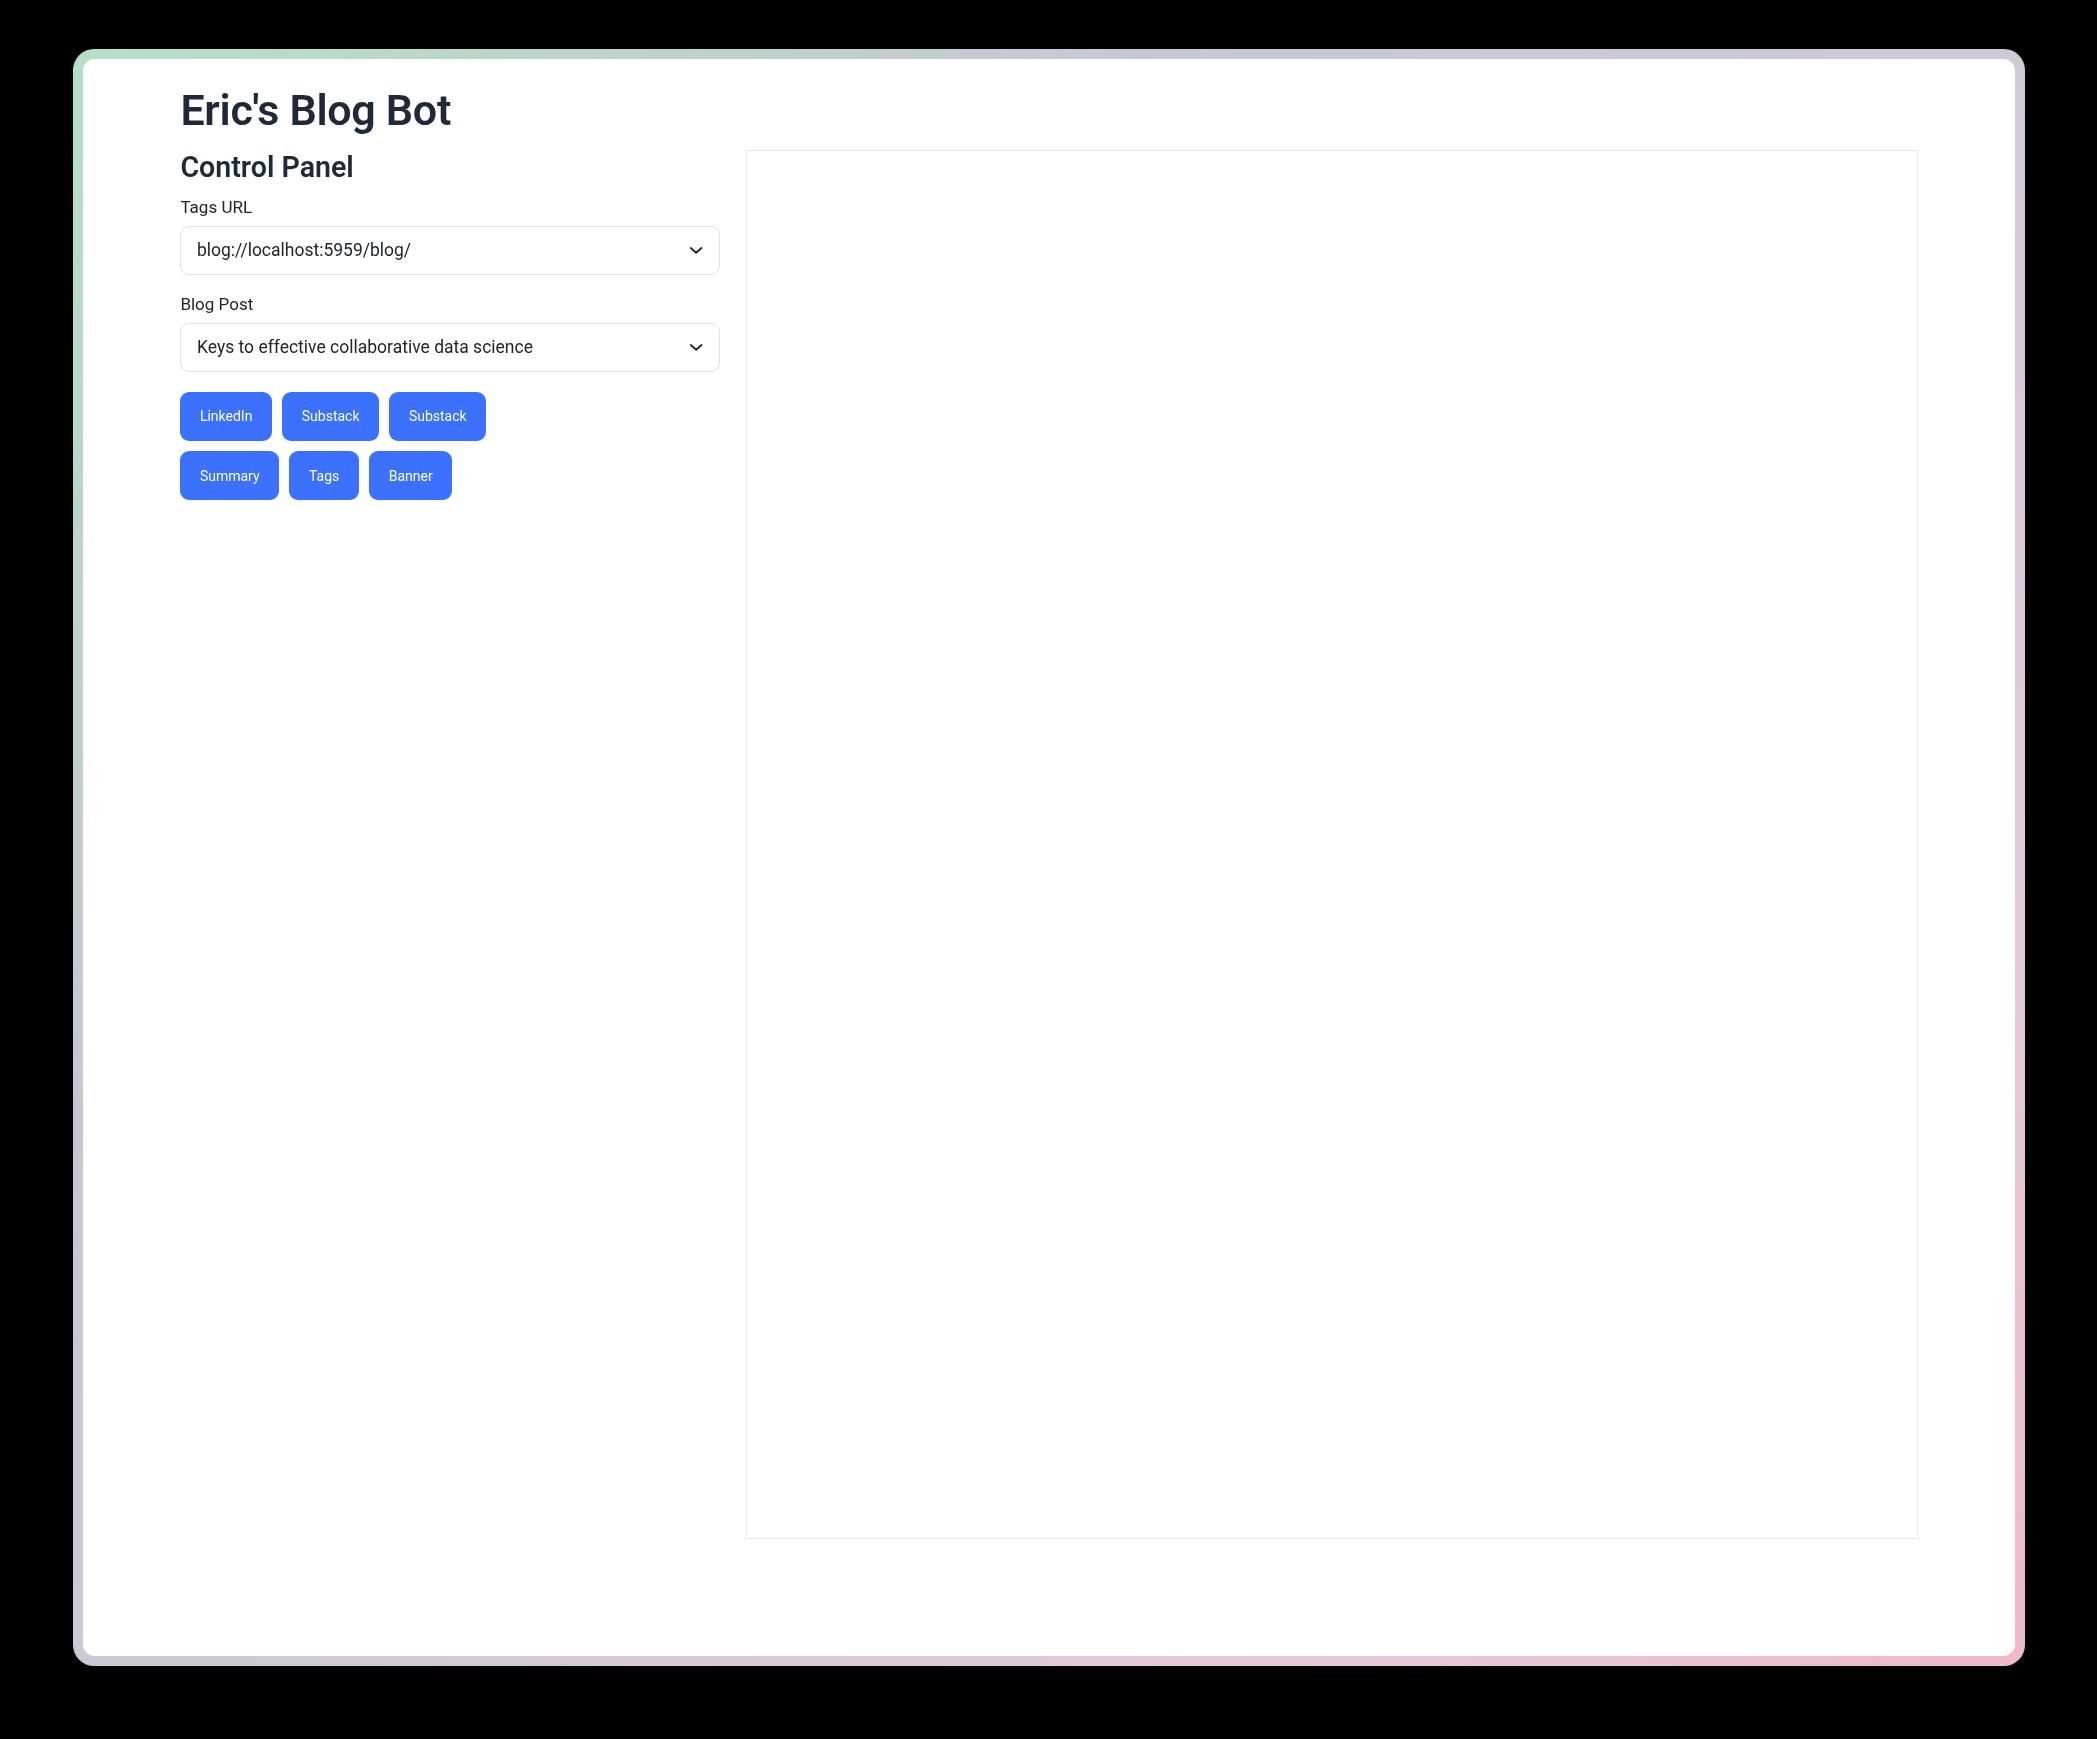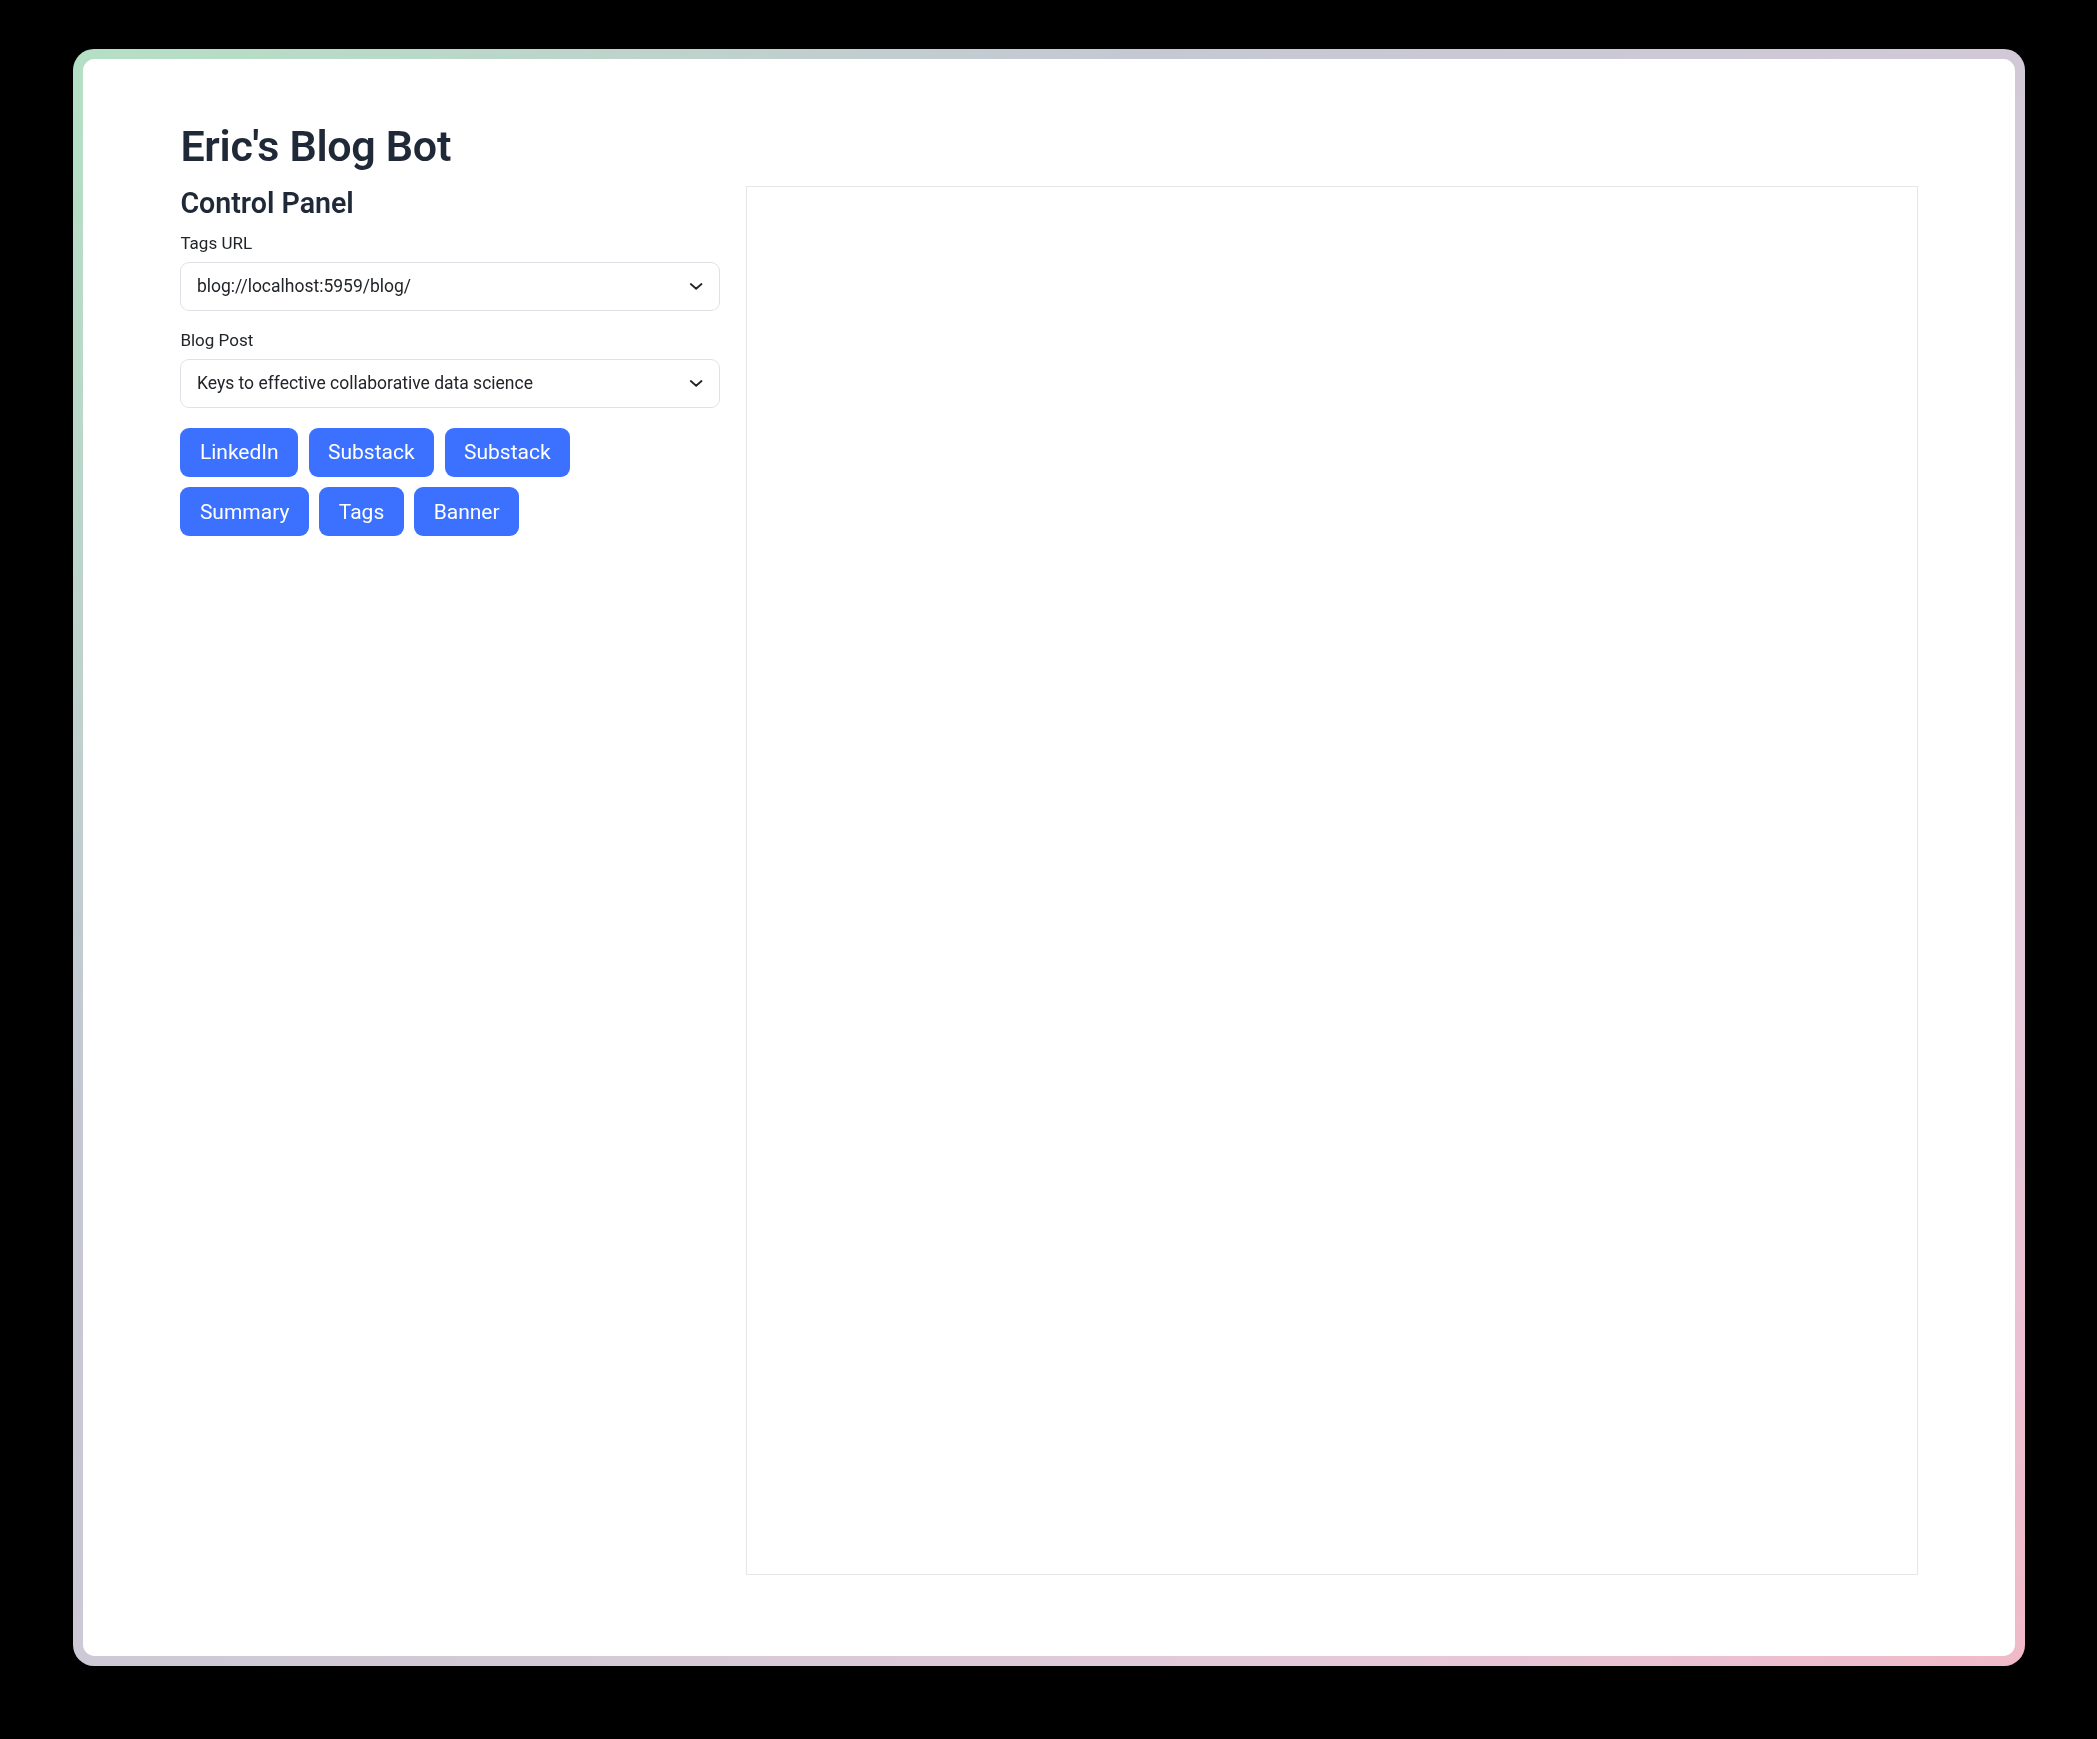--- a/index.html
+++ b/index.html
@@ -46,21 +46,20 @@
       width: 100%;
       padding: 26px 97px 0 97px;
     }
 
     .page-title {
       font-size: 43px;
       font-weight: 600;
       color: #1f2937;
       margin-bottom: 14.3px;
       letter-spacing: -0.3px;
-      margin-top: 36px;
     }
 
     .main-columns {
       display: flex;
       gap: 26px;
     }
 
     .left-col {
       flex: 0 0 540px;
     }
@@ -128,21 +127,21 @@
       gap: 10.4px;
       margin-bottom: 10.4px;
     }
 
     .btn {
       display: inline-flex;
       align-items: center;
       justify-content: center;
       height: 49px;
       padding: 0 19.5px;
-      font-size: 21px;
+      font-size: 14px;
       font-weight: 400;
       color: #ffffff;
       background: #3b71fe;
       border: none;
       border-radius: 9px;
       cursor: pointer;
       font-family: inherit;
     }
 
     .output-panel {

